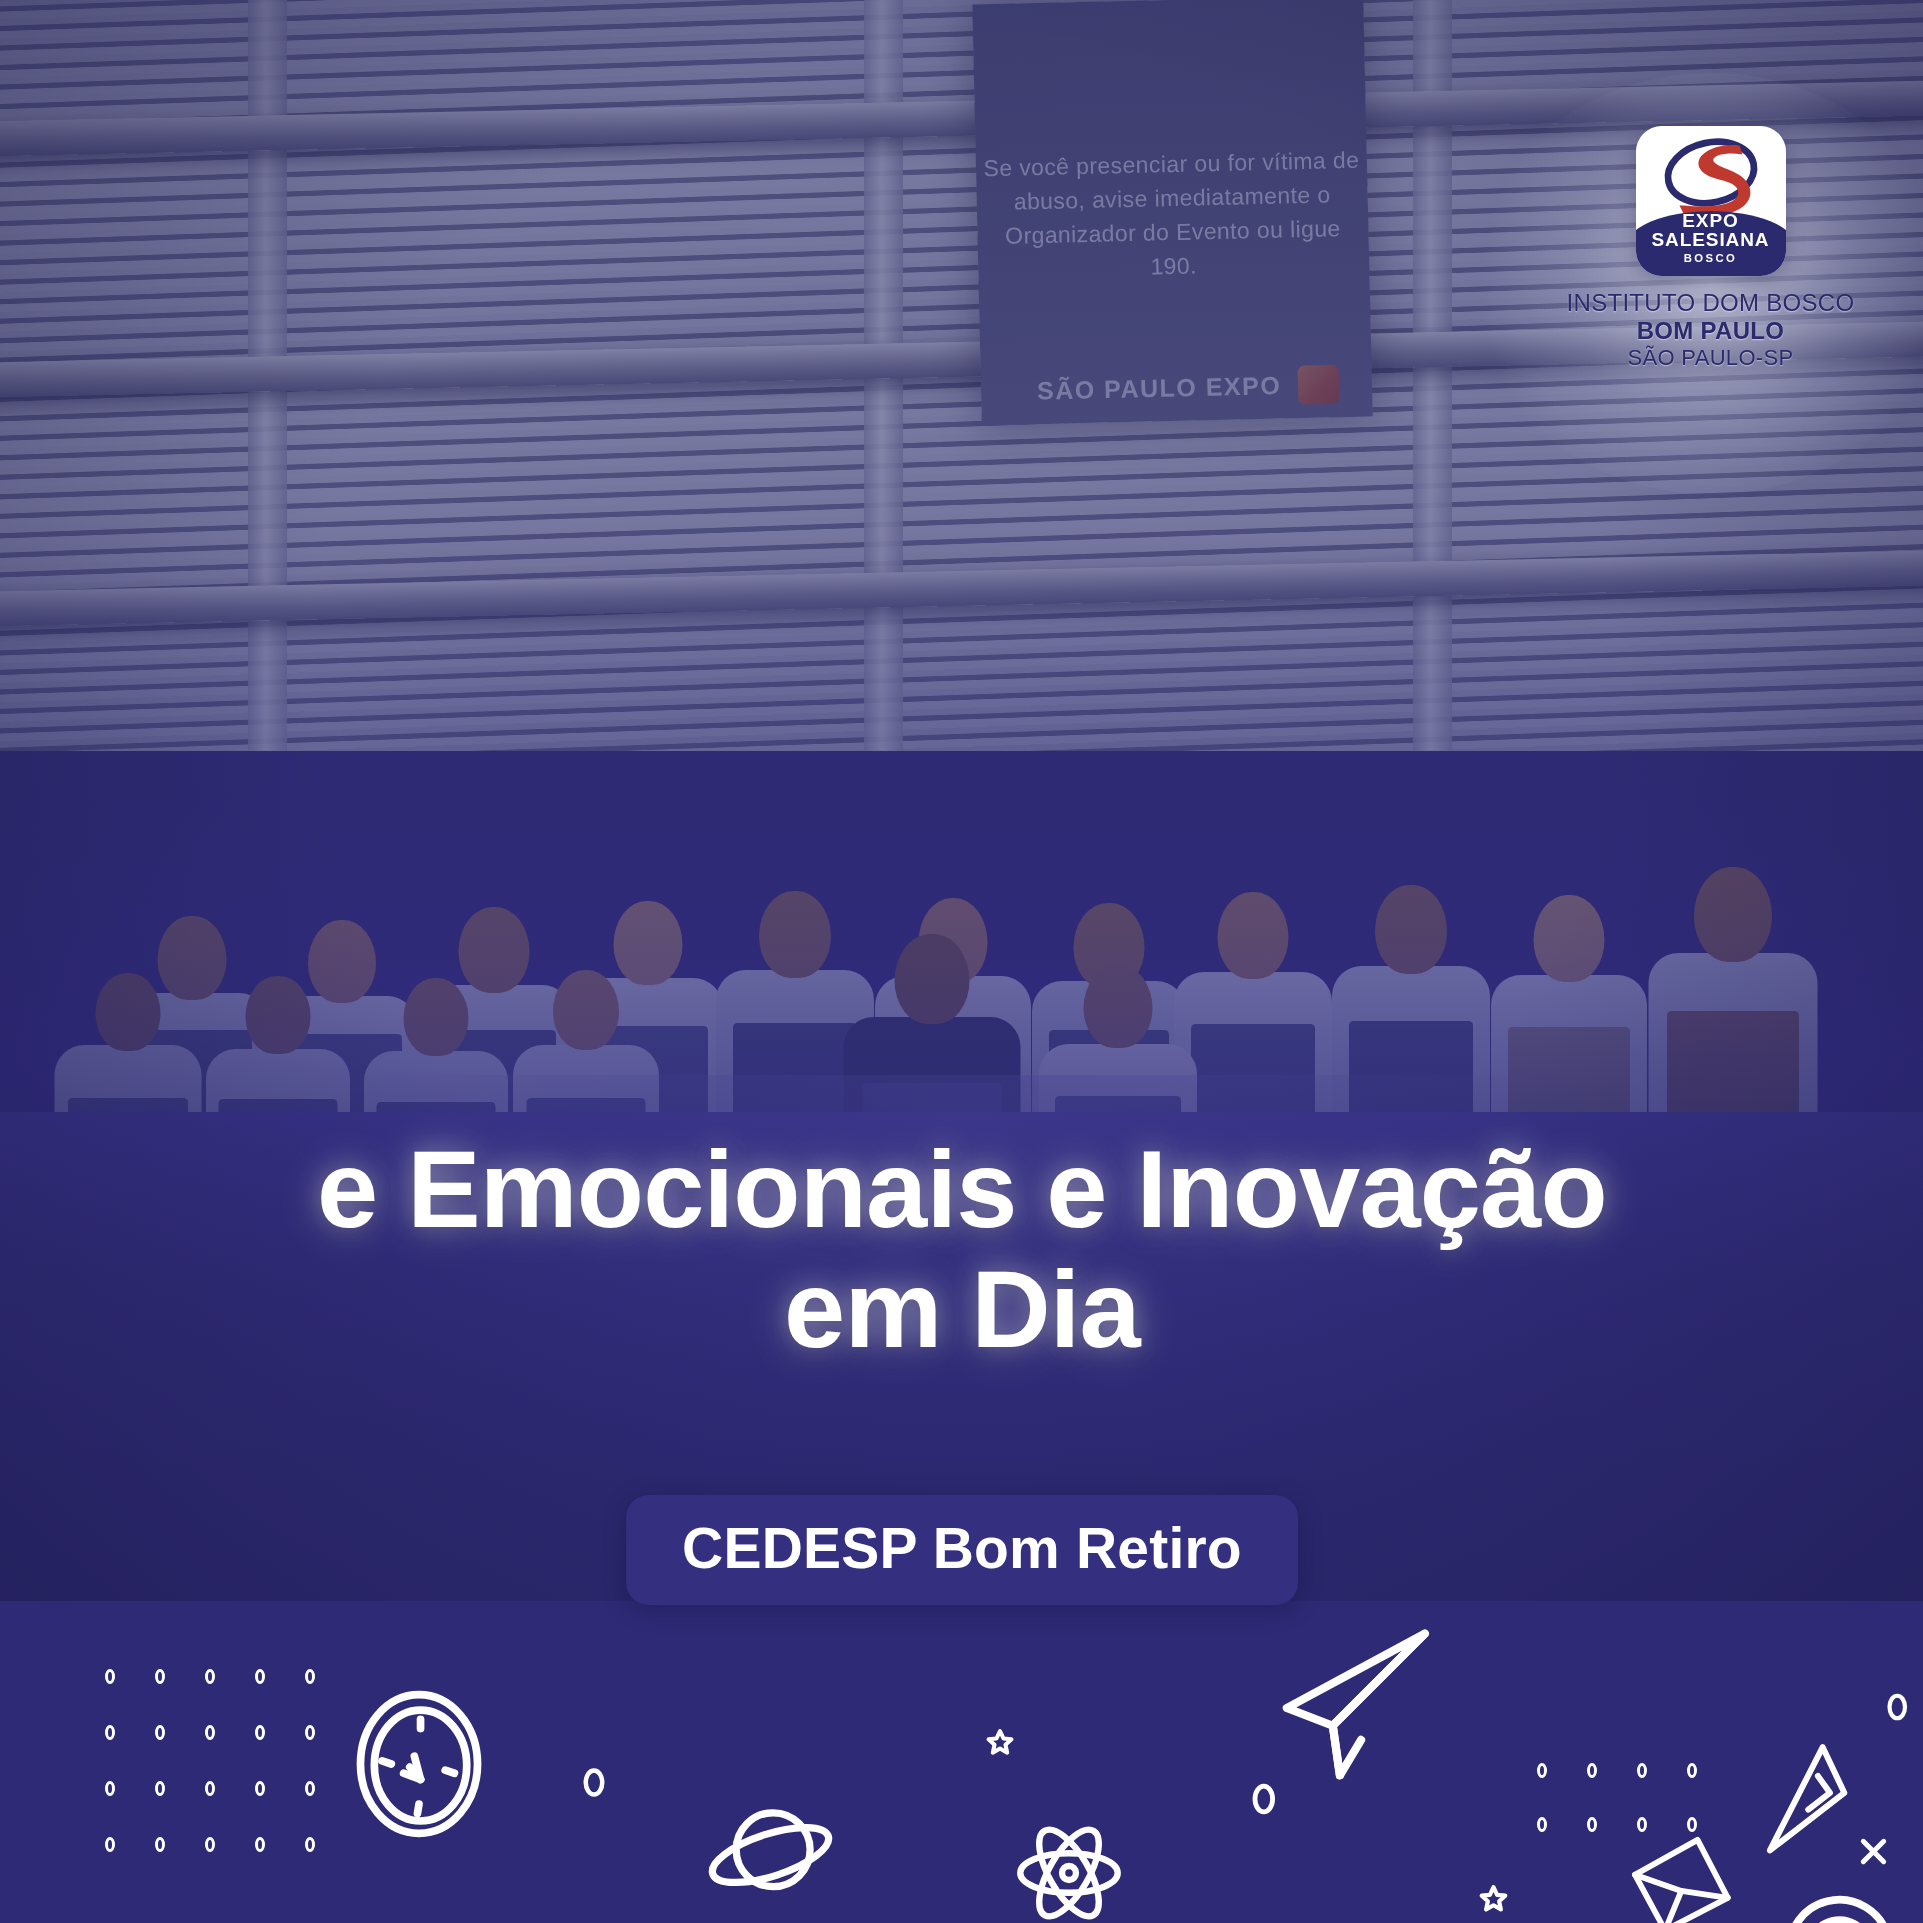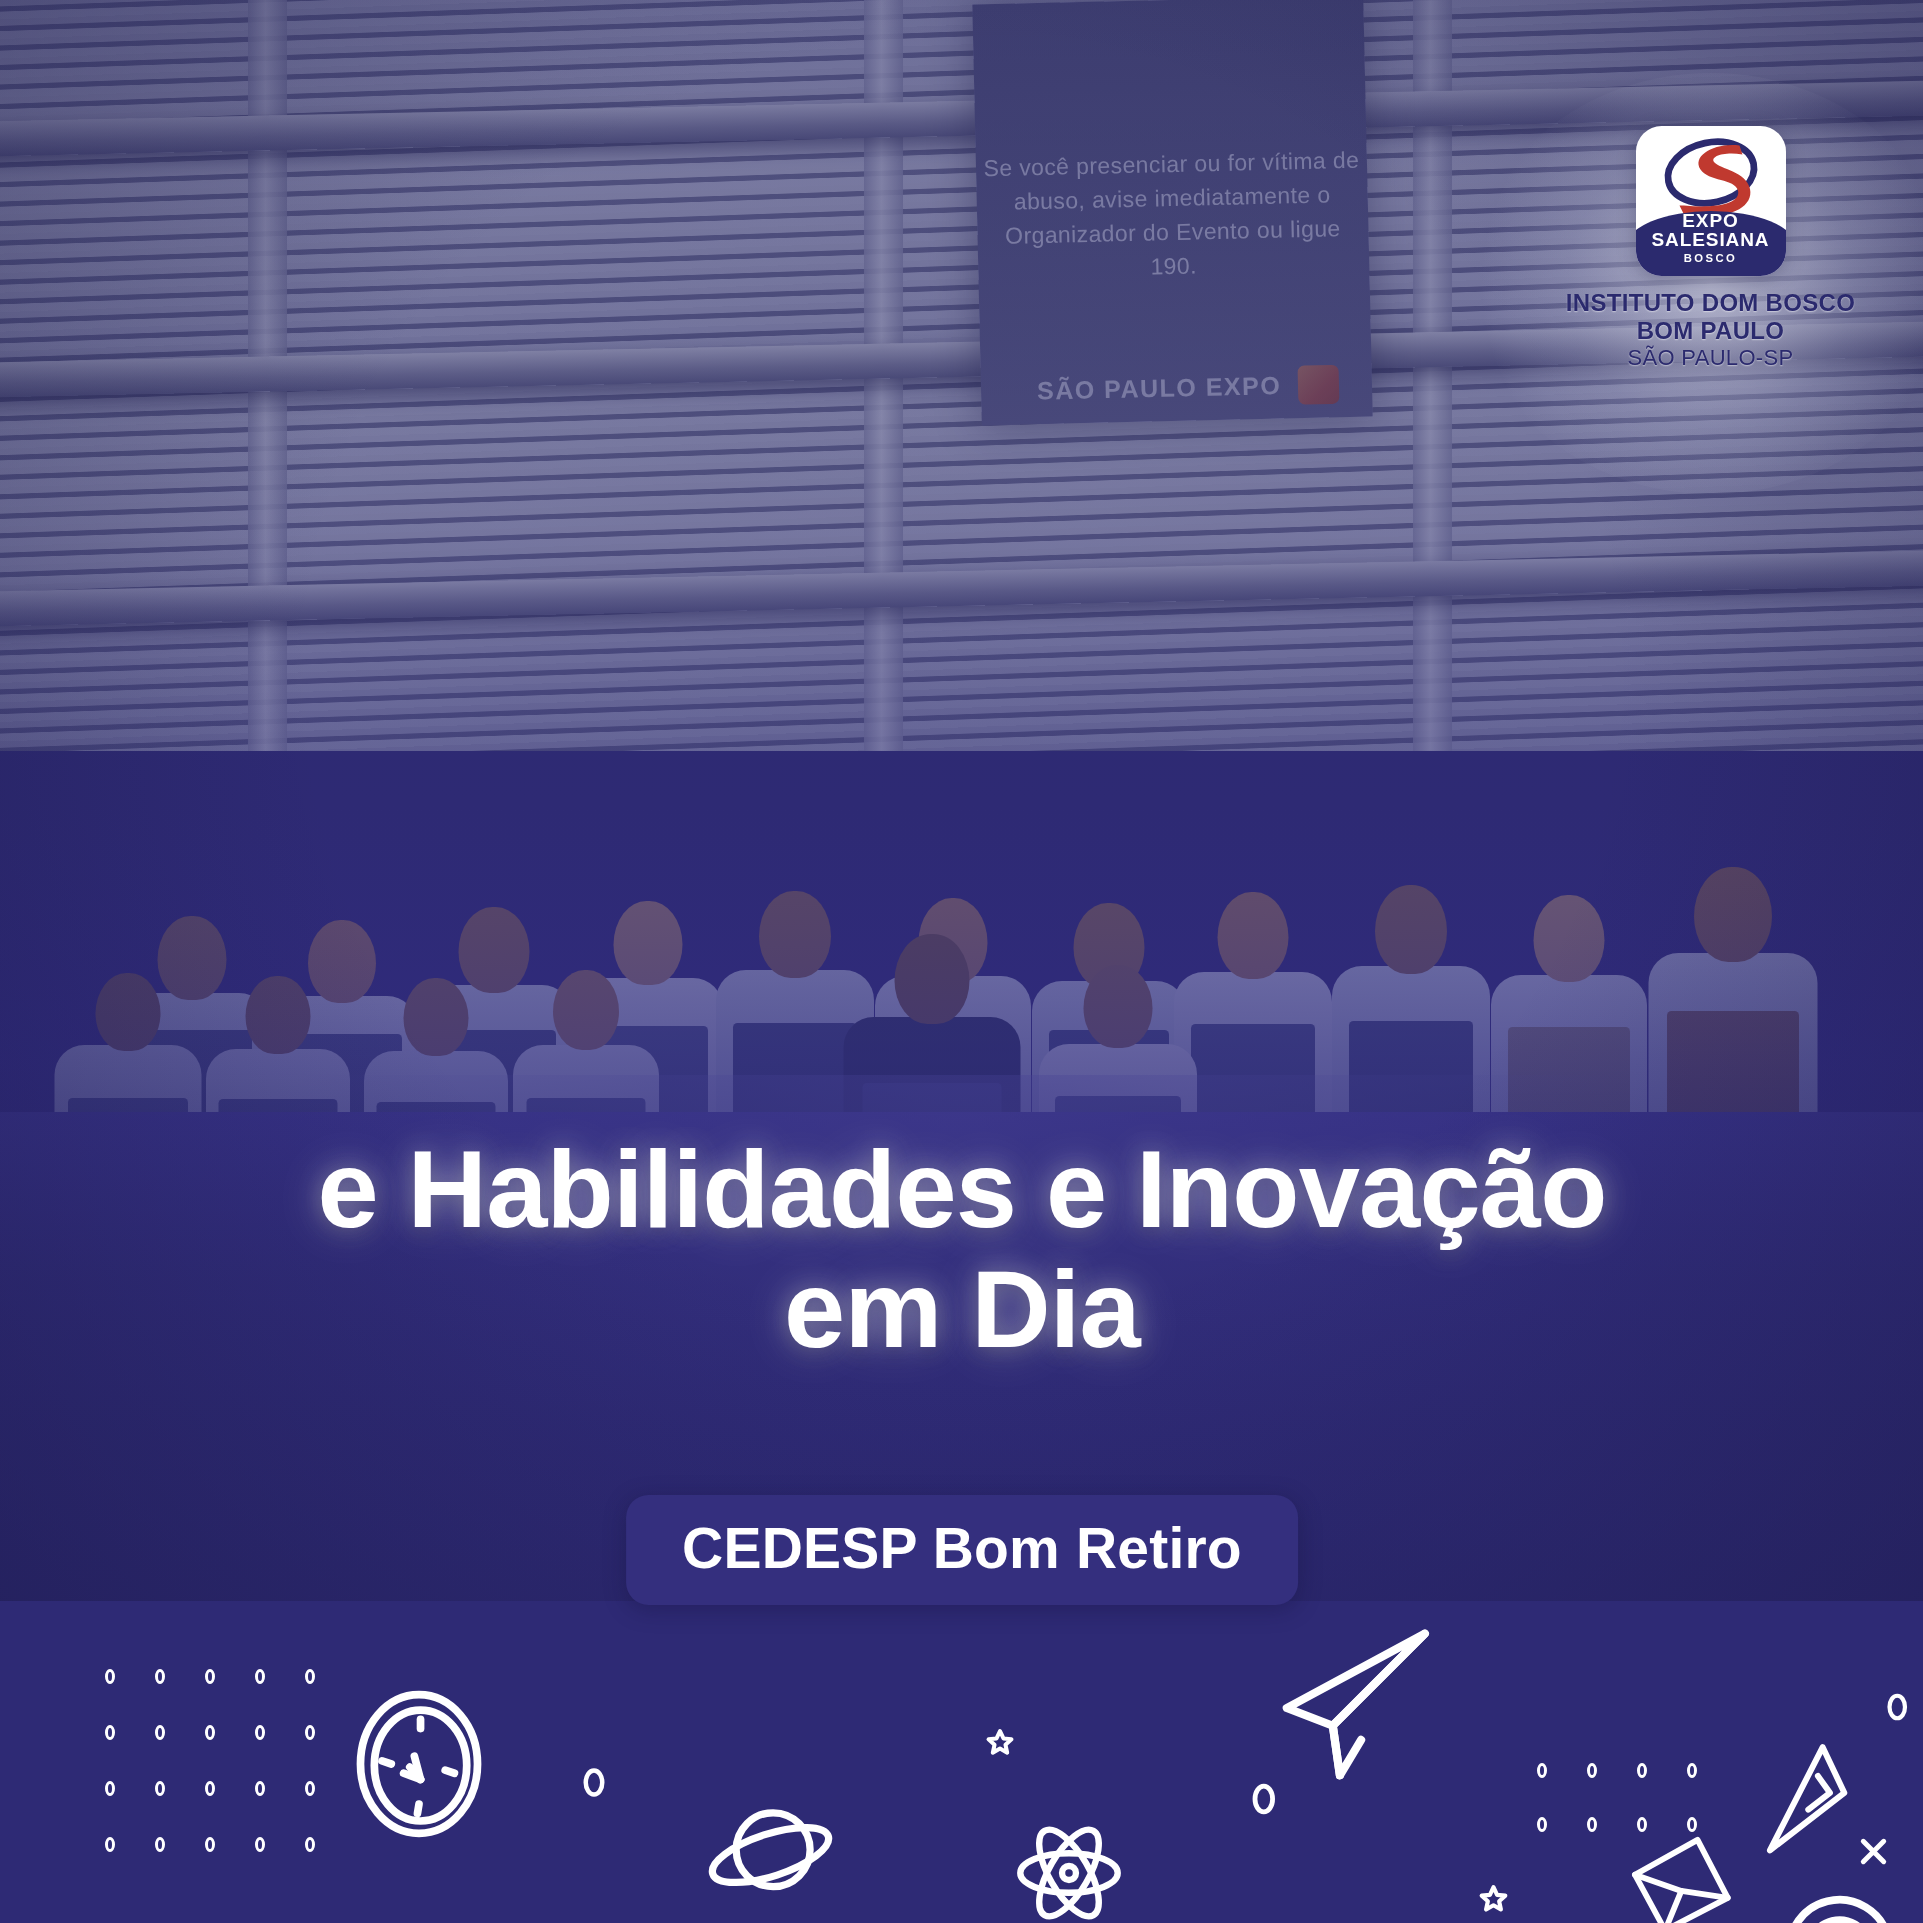--- a/index.html
+++ b/index.html
@@ -82,21 +82,21 @@
   .logo-card{position:relative;width:150px;height:150px;margin:0 auto;
     background:#fff;border-radius:25.6px;overflow:hidden;
     box-shadow:0 4.5px 19.5px rgba(20,20,60,.30);}
   .logo-wave{position:absolute;left:-6%;bottom:0;width:112%;height:65px;
     background:#2B2A6E;border-radius:58% 58% 0 0 / 62% 62% 0 0;}
   .logo-words{position:absolute;left:0;bottom:12px;width:100%;color:#fff;line-height:1;}
   .lw1{font-size:19px;font-weight:700;letter-spacing:0.9px;}
   .lw2{font-size:11.3px;font-weight:700;letter-spacing:2.4px;margin-top:3.8px;}
   .logo-cap{position:relative;margin-top:10.5px;color:#2B2A6E;line-height:1.16;
     text-shadow:0 0.8px 1.5px rgba(255,255,255,.5);}
-  .lc1{font-size:24px;font-weight:700;letter-spacing:0.3px;margin-top:13px;}
+  .lc1{font-size:24px;font-weight:400;letter-spacing:0.3px;margin-top:13px;}
   .lc2{font-size:24px;font-weight:700;letter-spacing:0.3px;}
   .lc3{font-size:22px;font-weight:400;letter-spacing:0.3px;}
 
   
   .title{position:absolute;left:0;right:0;top:1129px;text-align:center;z-index:7;
     color:#fff;font-size:110px;font-weight:700;line-height:1.09;
     letter-spacing:-0.8px;padding:0 150px;
     text-shadow:0 0 25.6px rgba(255,255,255,.40),0 0 53px rgba(255,255,255,.22),0 4.5px 16.5px rgba(20,18,60,.45);}
   .badge{position:absolute;left:50%;top:1495px;transform:translateX(-50%);z-index:7;
     background:#342F7E;color:#fff;font-size:57px;font-weight:700;
@@ -246,21 +246,21 @@
       </div>
     </div>
     <div class="logo-cap">
       <div class="lc1">INSTITUTO DOM BOSCO</div>
       <div class="lc2">BOM PAULO</div>
       <div class="lc3">SÃO PAULO-SP</div>
     </div>
   </div>
 
   <div class="title">
-    <div>e Habilidades e Inovação</div>
+    <div>e Emocionais e Inovação</div>
     <div>em Dia</div>
   </div>
 
   <div class="badge">CEDESP Bom Retiro</div>
 
   <div class="band">
 
     <div class="dots" style="left:105px;top:68px;grid-template-columns:repeat(5,50px);grid-template-rows:repeat(4,56px);">
       <div class="dot"></div>
         <div class="dot"></div>

